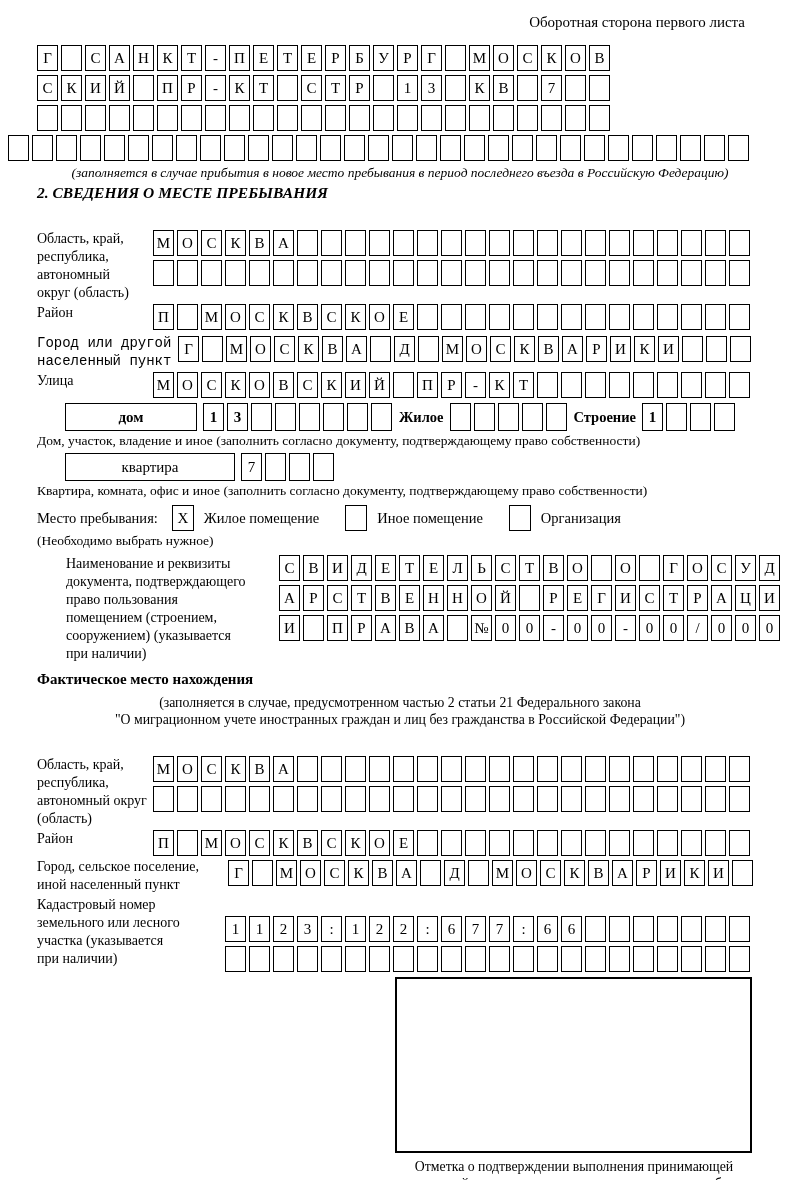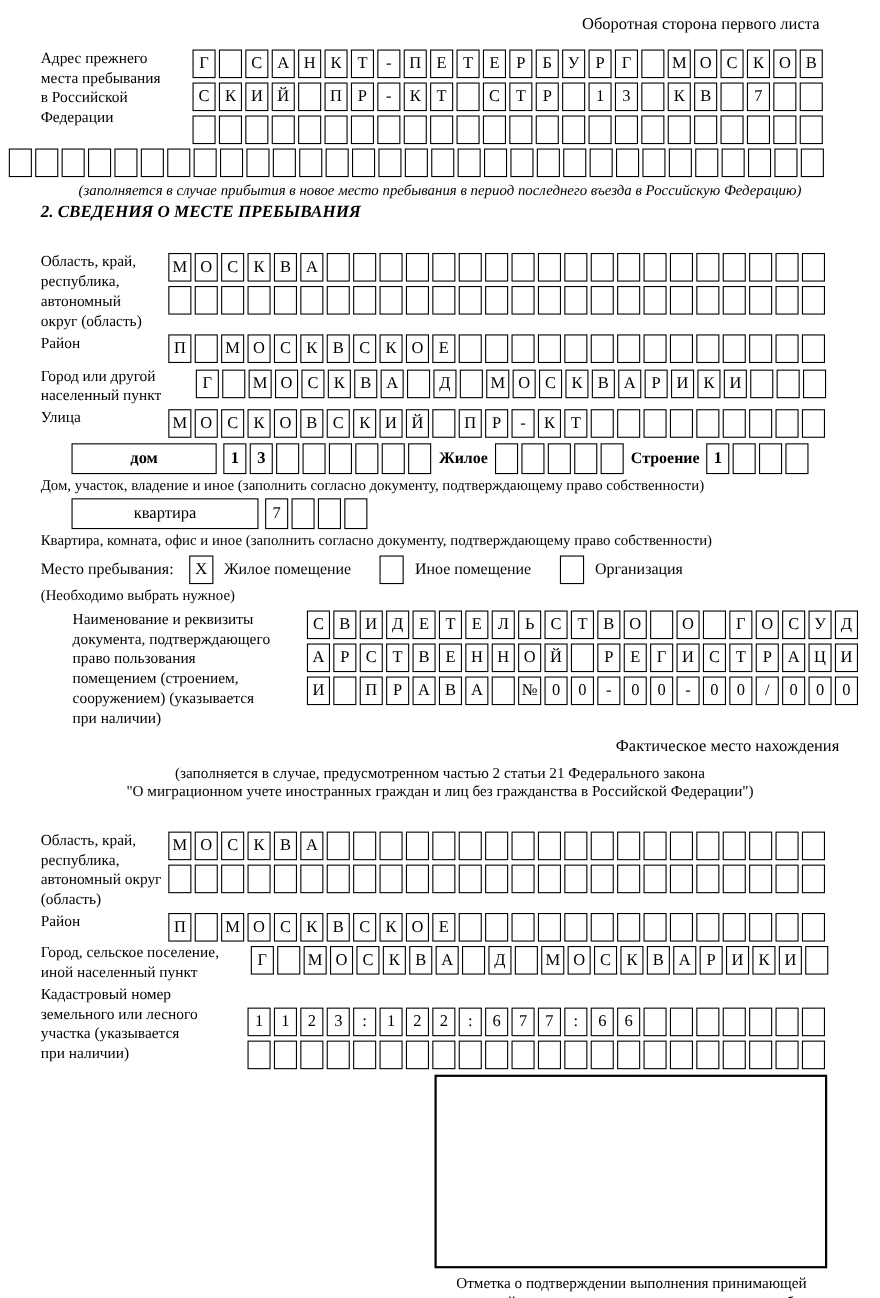--- a/index.html
+++ b/index.html
@@ -3,21 +3,21 @@
 <meta charset="utf-8">
 <style>
   html,body{margin:0;padding:0;background:#fff;}
   body{width:800px;height:1180px;overflow:hidden;font-family:"Liberation Serif","DejaVu Serif",serif;color:#000;}
   .page{box-sizing:border-box;width:800px;height:1138px;padding:14px 37px 0 37px;}
   .page-header{text-align:right;font-size:15px;padding-right:18px;}
   .field{display:flex;align-items:flex-start;margin-top:28px;}
   .flabel{font-size:14px;line-height:18px;white-space:pre-line;flex:0 0 auto;}
   .w138{width:138px;}
   .w116{width:116px;}
-  .w141{width:141px;}
+  .w141{width:141px;font-family:Liberation Mono, monospace;}
   .w213{width:213px;}
   .w191{width:191px;}
   .w188{width:188px;}
   .rows{display:flex;flex-direction:column;gap:4px;}
   .boxrow{display:flex;}
   .cbox{width:21px;height:26px;box-sizing:border-box;border:1.5px solid #000;margin-right:3px;display:inline-flex;align-items:center;justify-content:center;font-size:15px;flex:0 0 auto;}
   .fullrow{margin-left:-29px;margin-top:4px;}
   .note{font-size:13.5px;text-align:center;margin-top:4px;font-style:italic;}
   .sec-title{font-size:15.5px;font-weight:bold;text-align:left;margin-top:3px;margin-bottom:5px;font-style:italic;}
   .mt2{margin-top:2px;}.mt4{margin-top:4px;}.mt6{margin-top:6px;margin-left:29px;}
@@ -27,37 +27,33 @@
   .wb-kv{width:170px;margin-right:6px;}
   .houserow .cbox,.aptrow .cbox{height:28px;}
   .inline-label{font-size:14.5px;margin:0 6px 0 4px;}
   .caption{font-size:13.5px;margin-top:2px;}
   .aptrow{display:flex;align-items:center;margin-top:4px;margin-left:28px;}
   .stayrow{display:flex;align-items:center;margin-top:6px;}
   .stay-label{font-size:14.5px;margin-right:14px;}
   .checkbox{width:22px;height:26px;box-sizing:border-box;border:1.5px solid #000;display:inline-flex;align-items:center;justify-content:center;font-size:15px;flex:0 0 auto;}
   .opt-label{font-size:14.5px;margin-left:10px;margin-right:26px;}
   .centernote{font-size:13.5px;text-align:left;margin-top:2px;}
-  .fact-title{font-size:15px;font-weight:normal;text-align:right;margin-top:8px;}
+  .fact-title{font-size:15px;font-weight:bold;text-align:left;margin-top:8px;}
   .fact-note{font-size:13.8px;text-align:center;white-space:pre-line;line-height:17px;margin-top:6px;margin-bottom:5px;}
   .stampbox{width:357px;height:176px;box-sizing:border-box;border:2px solid #000;margin-left:358px;margin-top:5px;}
   .stampcaption{width:380px;margin-left:347px;margin-top:5px;font-size:13.8px;line-height:17px;text-align:center;white-space:pre-line;}
 </style>
 </head>
 <body>
 
 <div class="page">
 
   <div class="page-header">Оборотная сторона первого листа</div>
 
   <div class="field" style="margin-top:14px;">
-    <div class="flabel w138">Адрес прежнего
-места пребывания
-в Российской
-Федерации</div>
     <div class="rows">
       <div class="boxrow">
           <span class="cbox">Г</span>
           <span class="cbox"></span>
           <span class="cbox">С</span>
           <span class="cbox">А</span>
           <span class="cbox">Н</span>
           <span class="cbox">К</span>
           <span class="cbox">Т</span>
           <span class="cbox">-</span>

